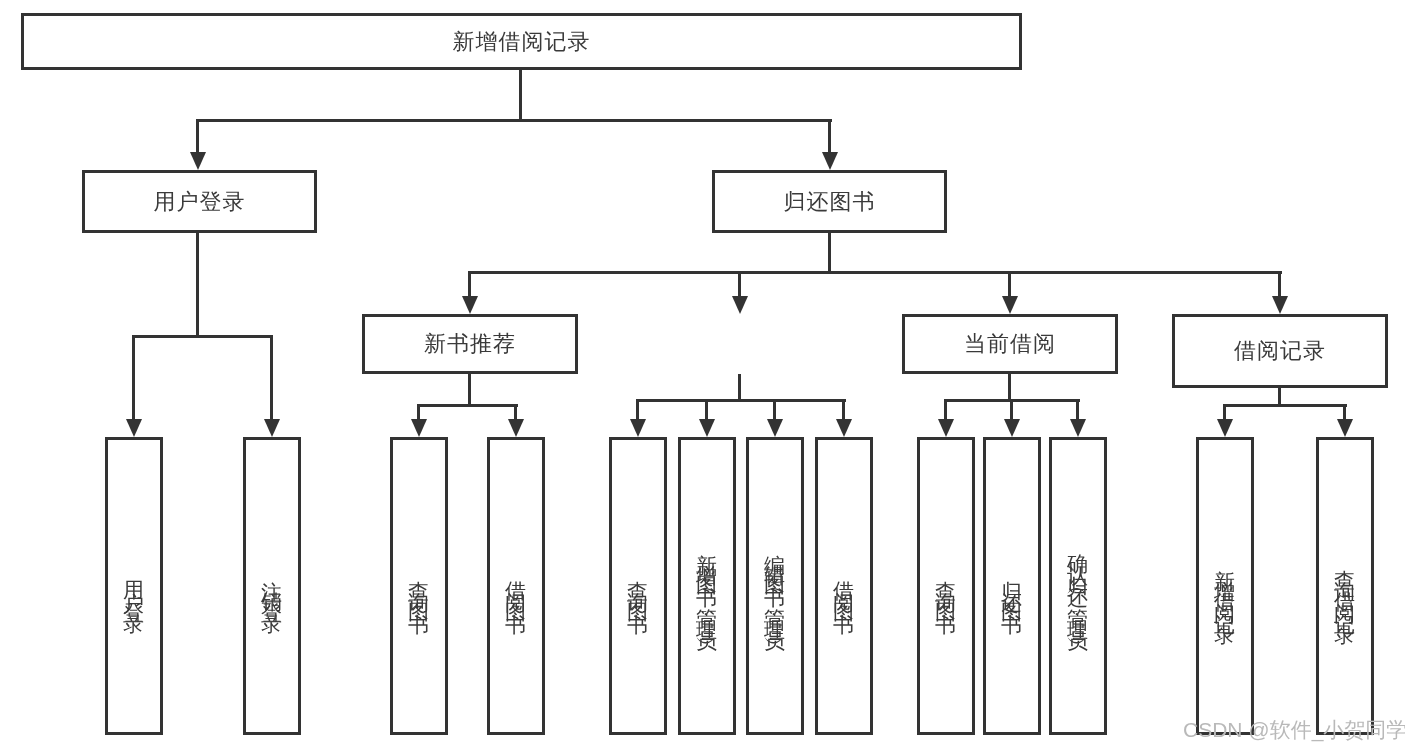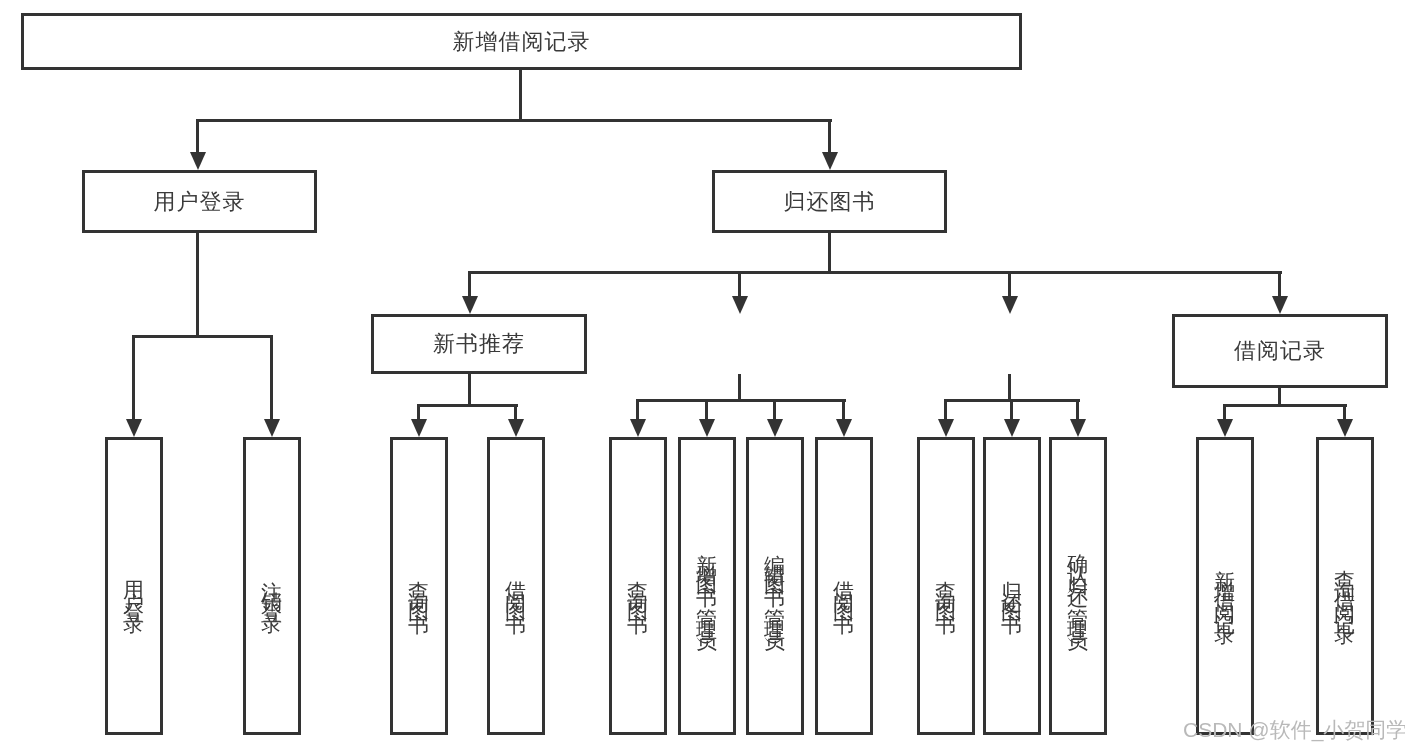--- a/index.html
+++ b/index.html
@@ -65,22 +65,25 @@
   <div class="hline" style="left:468px; top:271px; width:814px;"></div>
   <div class="vline" style="left:468px; top:271px; height:28px;"></div>
   <div class="arrow" style="left:462px; top:296px;"></div>
   <div class="vline" style="left:738px; top:271px; height:28px;"></div>
   <div class="arrow" style="left:732px; top:296px;"></div>
   <div class="vline" style="left:1008px; top:271px; height:28px;"></div>
   <div class="arrow" style="left:1002px; top:296px;"></div>
   <div class="vline" style="left:1278px; top:271px; height:28px;"></div>
   <div class="arrow" style="left:1272px; top:296px;"></div>
 
-  <div class="box hbox" style="left:362px; top:314px; width:216px; height:60px;margin-left:9px;">
+  <div class="box hbox" style="left:362px; top:314px; width:216px; height:60px;">
     <span>新书推荐</span>
+  </div>
+  <div class="box hbox" style="left:902px; top:314px; width:216px; height:60px;">
+    <span>当前借阅</span>
   </div>
   <div class="box hbox" style="left:1172px; top:314px; width:216px; height:74px;">
     <span>借阅记录</span>
   </div>
 
   <div class="vline" style="left:468px; top:374px; height:32px;"></div>
   <div class="hline" style="left:417px; top:404px; width:101px;"></div>
   <div class="vline" style="left:417px; top:404px; height:17px;"></div>
   <div class="arrow" style="left:411px; top:419px;"></div>
   <div class="vline" style="left:514px; top:404px; height:17px;"></div>

